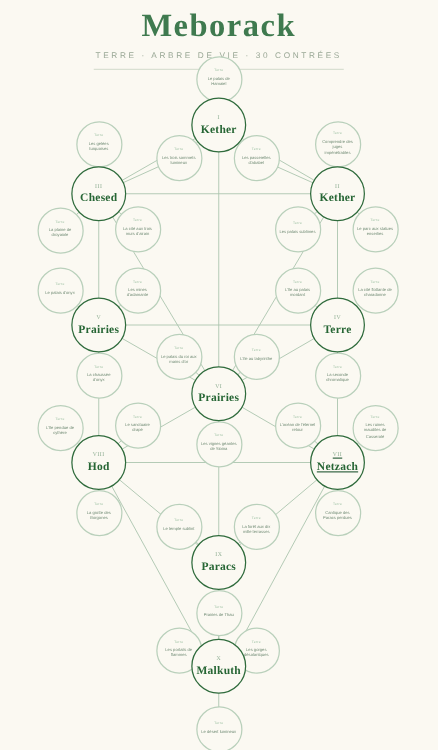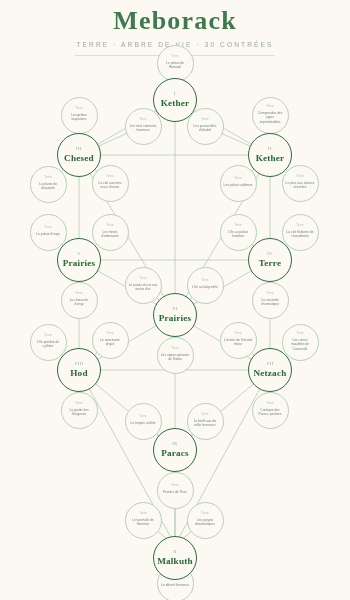--- a/index.html
+++ b/index.html
@@ -276,27 +276,27 @@
         <div class="nm">Terre</div>
       </div>
       <div class="node seph" style="left: 175px; top: 315px;">
         <div class="num">VI</div>
         <div class="nm">Prairies</div>
       </div>
       <div class="node seph" style="left: 79px; top: 370px;">
         <div class="num">VIII</div>
         <div class="nm">Hod</div>
       </div>
-      <div class="node seph" style="left: 270px; top: 370px;">
+      <div class="node seph" style="left: 270px; top: 370px; text-decoration: underline;">
         <div class="num">VII</div>
         <div class="nm">Netzach</div>
       </div>
       <div class="node seph" style="left: 175px; top: 450px;">
         <div class="num">IX</div>
         <div class="nm">Paracs</div>
       </div>
-      <div class="node seph" style="left: 175px; top: 558px; text-align: center;">
+      <div class="node seph" style="left: 175px; top: 533px; text-align: center;">
         <div class="num">X</div>
         <div class="nm">Malkuth</div>
       </div>
     </div>
 
 </div>
 
 </body></html>

